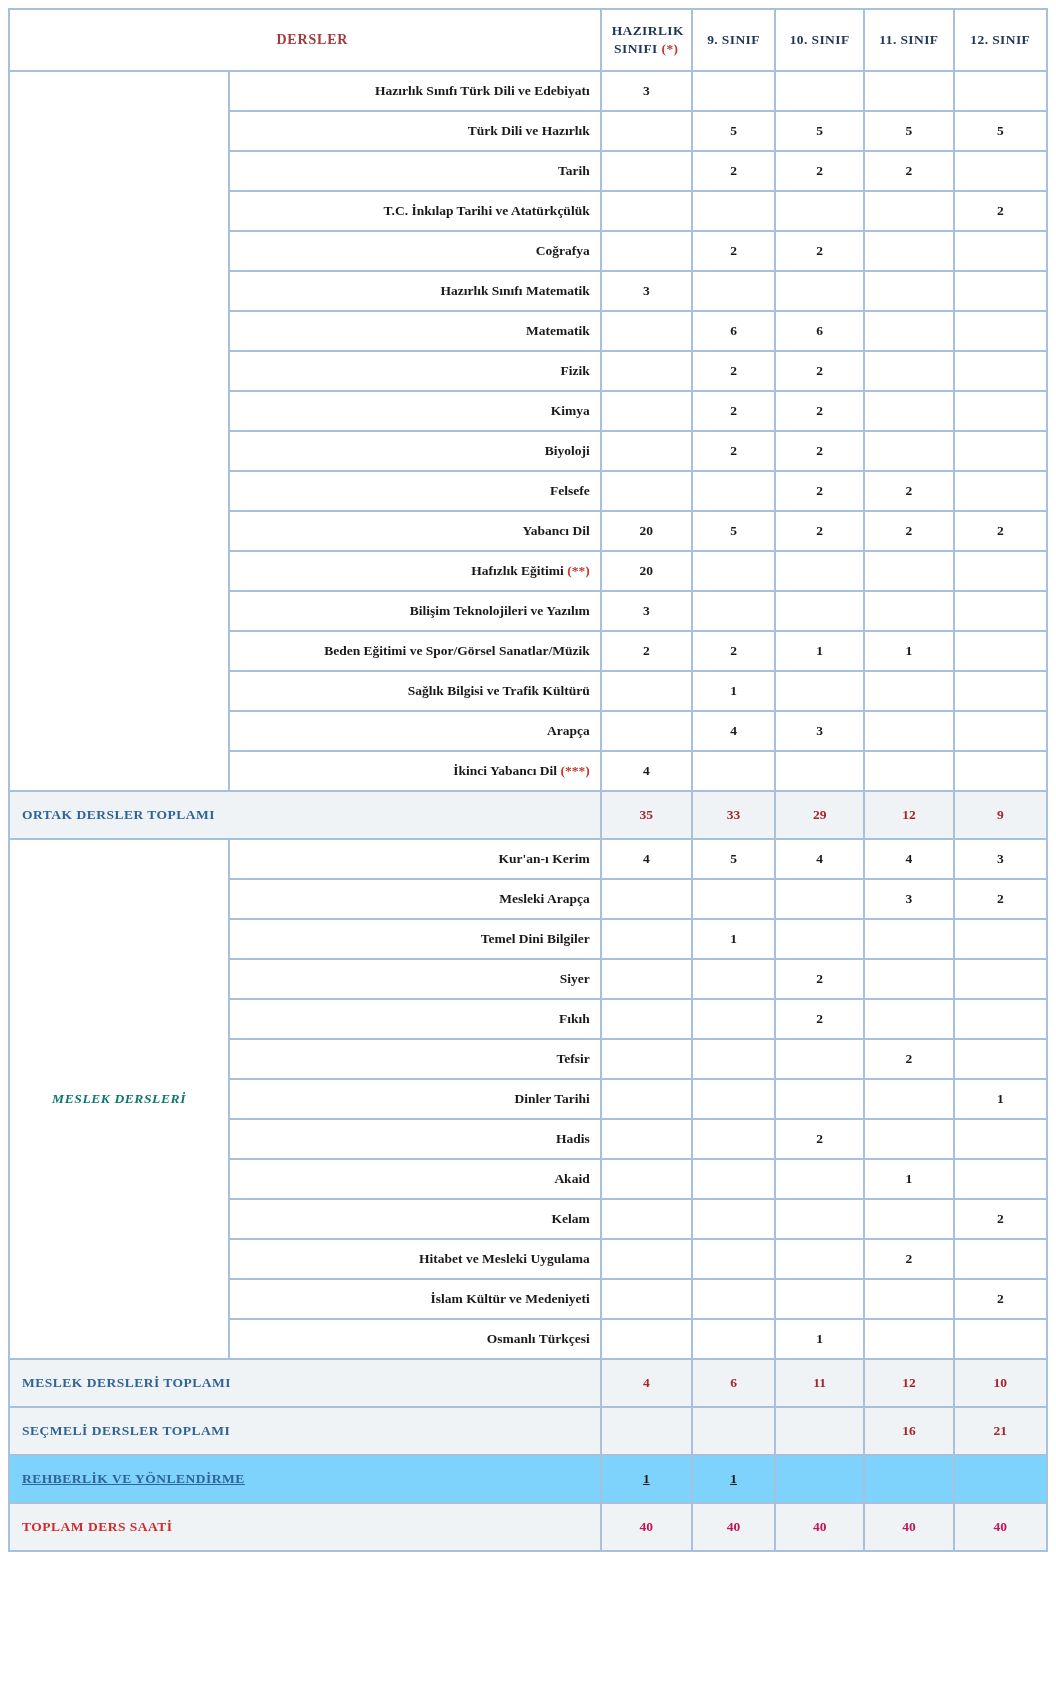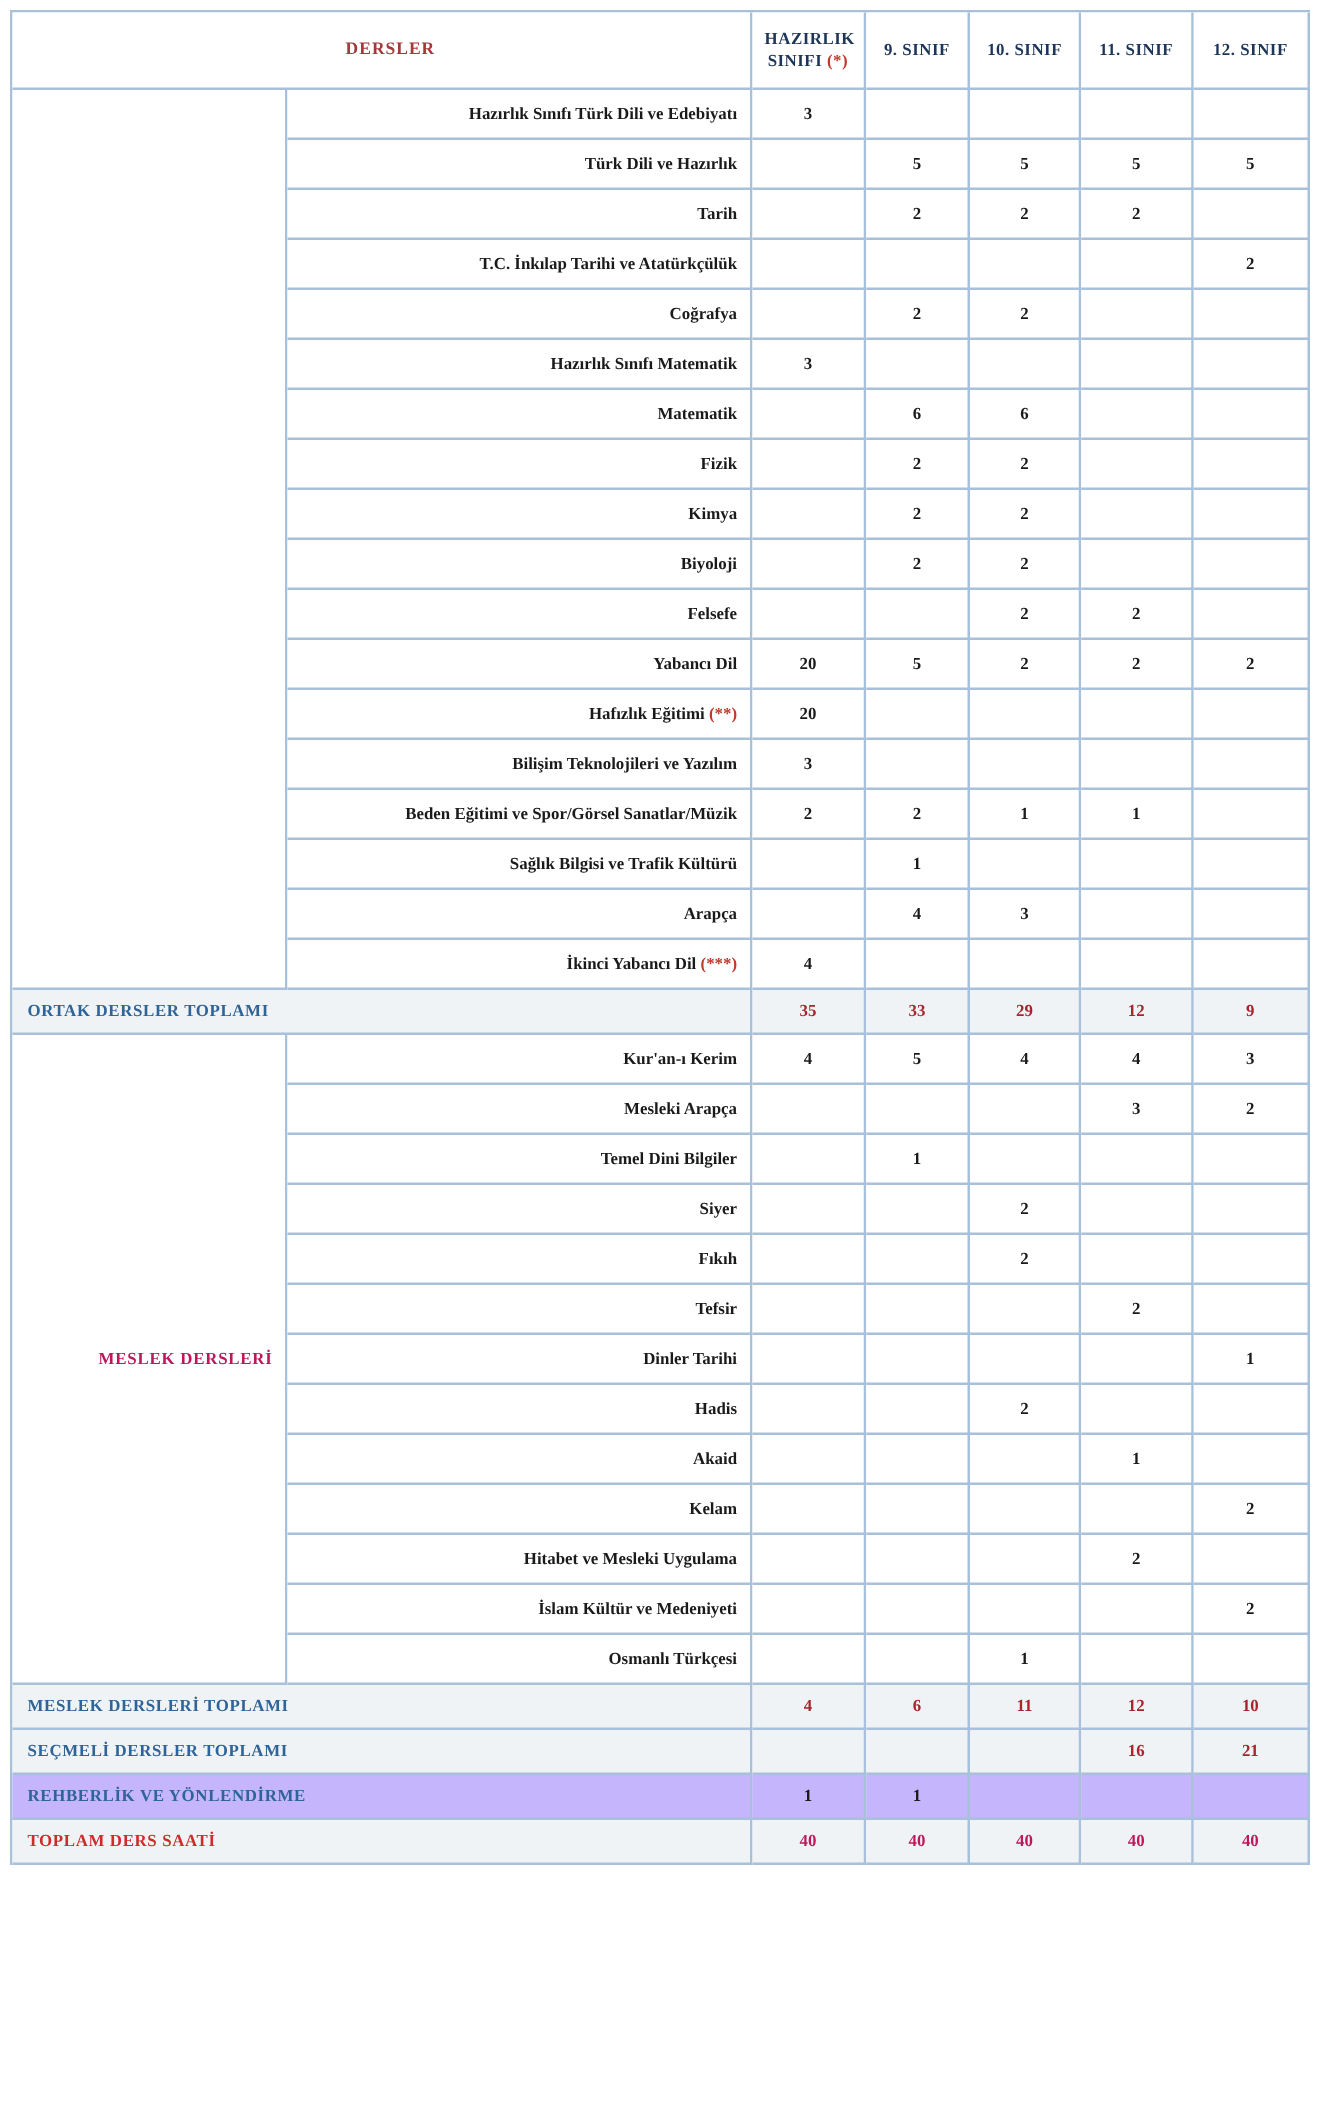--- a/index.html
+++ b/index.html
@@ -56,57 +56,58 @@
     color: #a33a3a;
     font-size: 14px;
     letter-spacing: .8px;
     padding-left: 25px;
   }
   .star { color: #c0392b; }
 
   
   td.group-cell {
     background: #f0f3f6;
-    color: #be185d;
+    color: #0f766e;
     font-size: 13px;
     letter-spacing: .6px;
-    text-align: right;
+    text-align: center;
     vertical-align: middle;
     padding-left: 12px;
+    font-style: italic;
   }
   
   td.course {
     text-align: right;
     color: #1a1a1a;
     height: 40px;
     font-size: 13.5px;
   }
   td.num {
     text-align: center;
     color: #1a1a1a;
     font-size: 13.5px;
   }
   
   tr.summary td {
     background: #f0f3f6;
-    height: 36px;
+    height: 48px;
   }
   tr.summary td.label {
     color: #2f6498;
     text-align: left;
     font-size: 13.5px;
     letter-spacing: .5px;
     padding-left: 12px;
   }
   tr.summary td.num {
     color: #a5262b;
     font-size: 13.5px;
     margin-top: 24px;
   }
-  tr.summary.plain td { background: #c4b5fd; }
+  tr.summary.plain td { background: #7dd3fc; text-decoration: underline; }
   tr.summary.plain td.num { color: #1a1a1a; }
   tr.summary.total td.label { color: #d02b2b; }
   tr.summary.total td.num { color: #be185d; }
 </style>
 </head>
 <body>
 
 <div id="wrap">
   <table class="curriculum">
     <colgroup>

